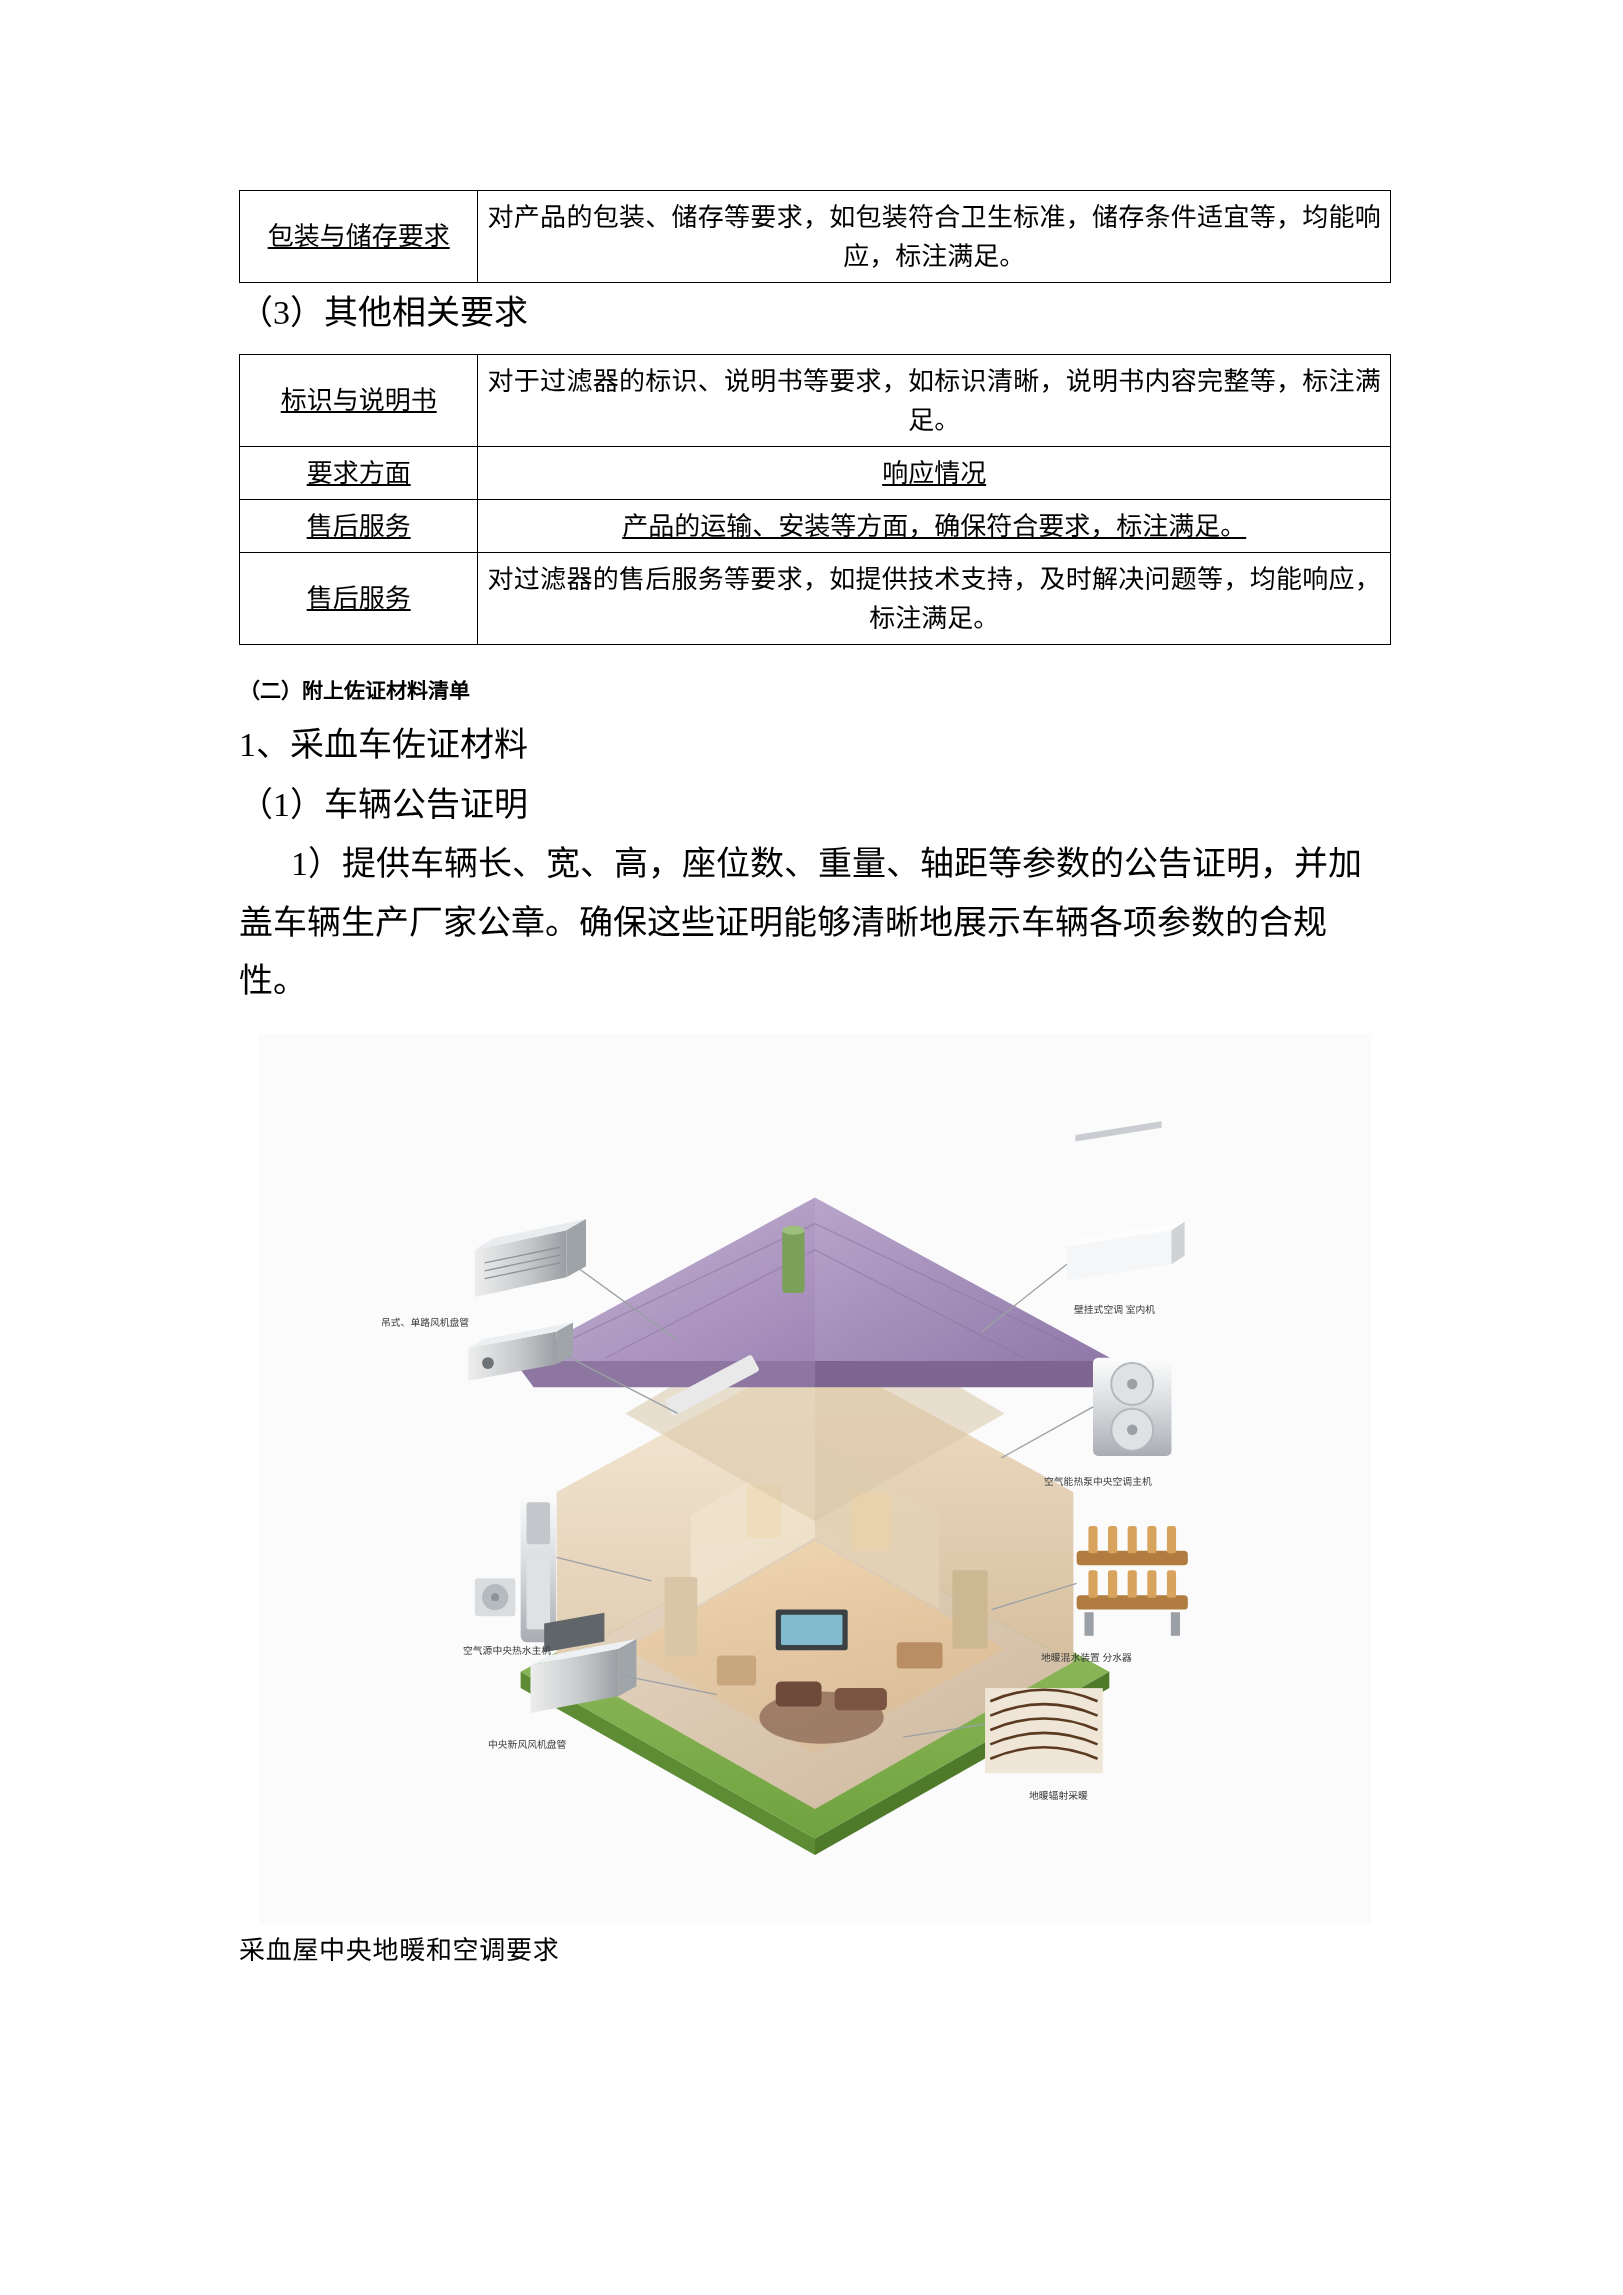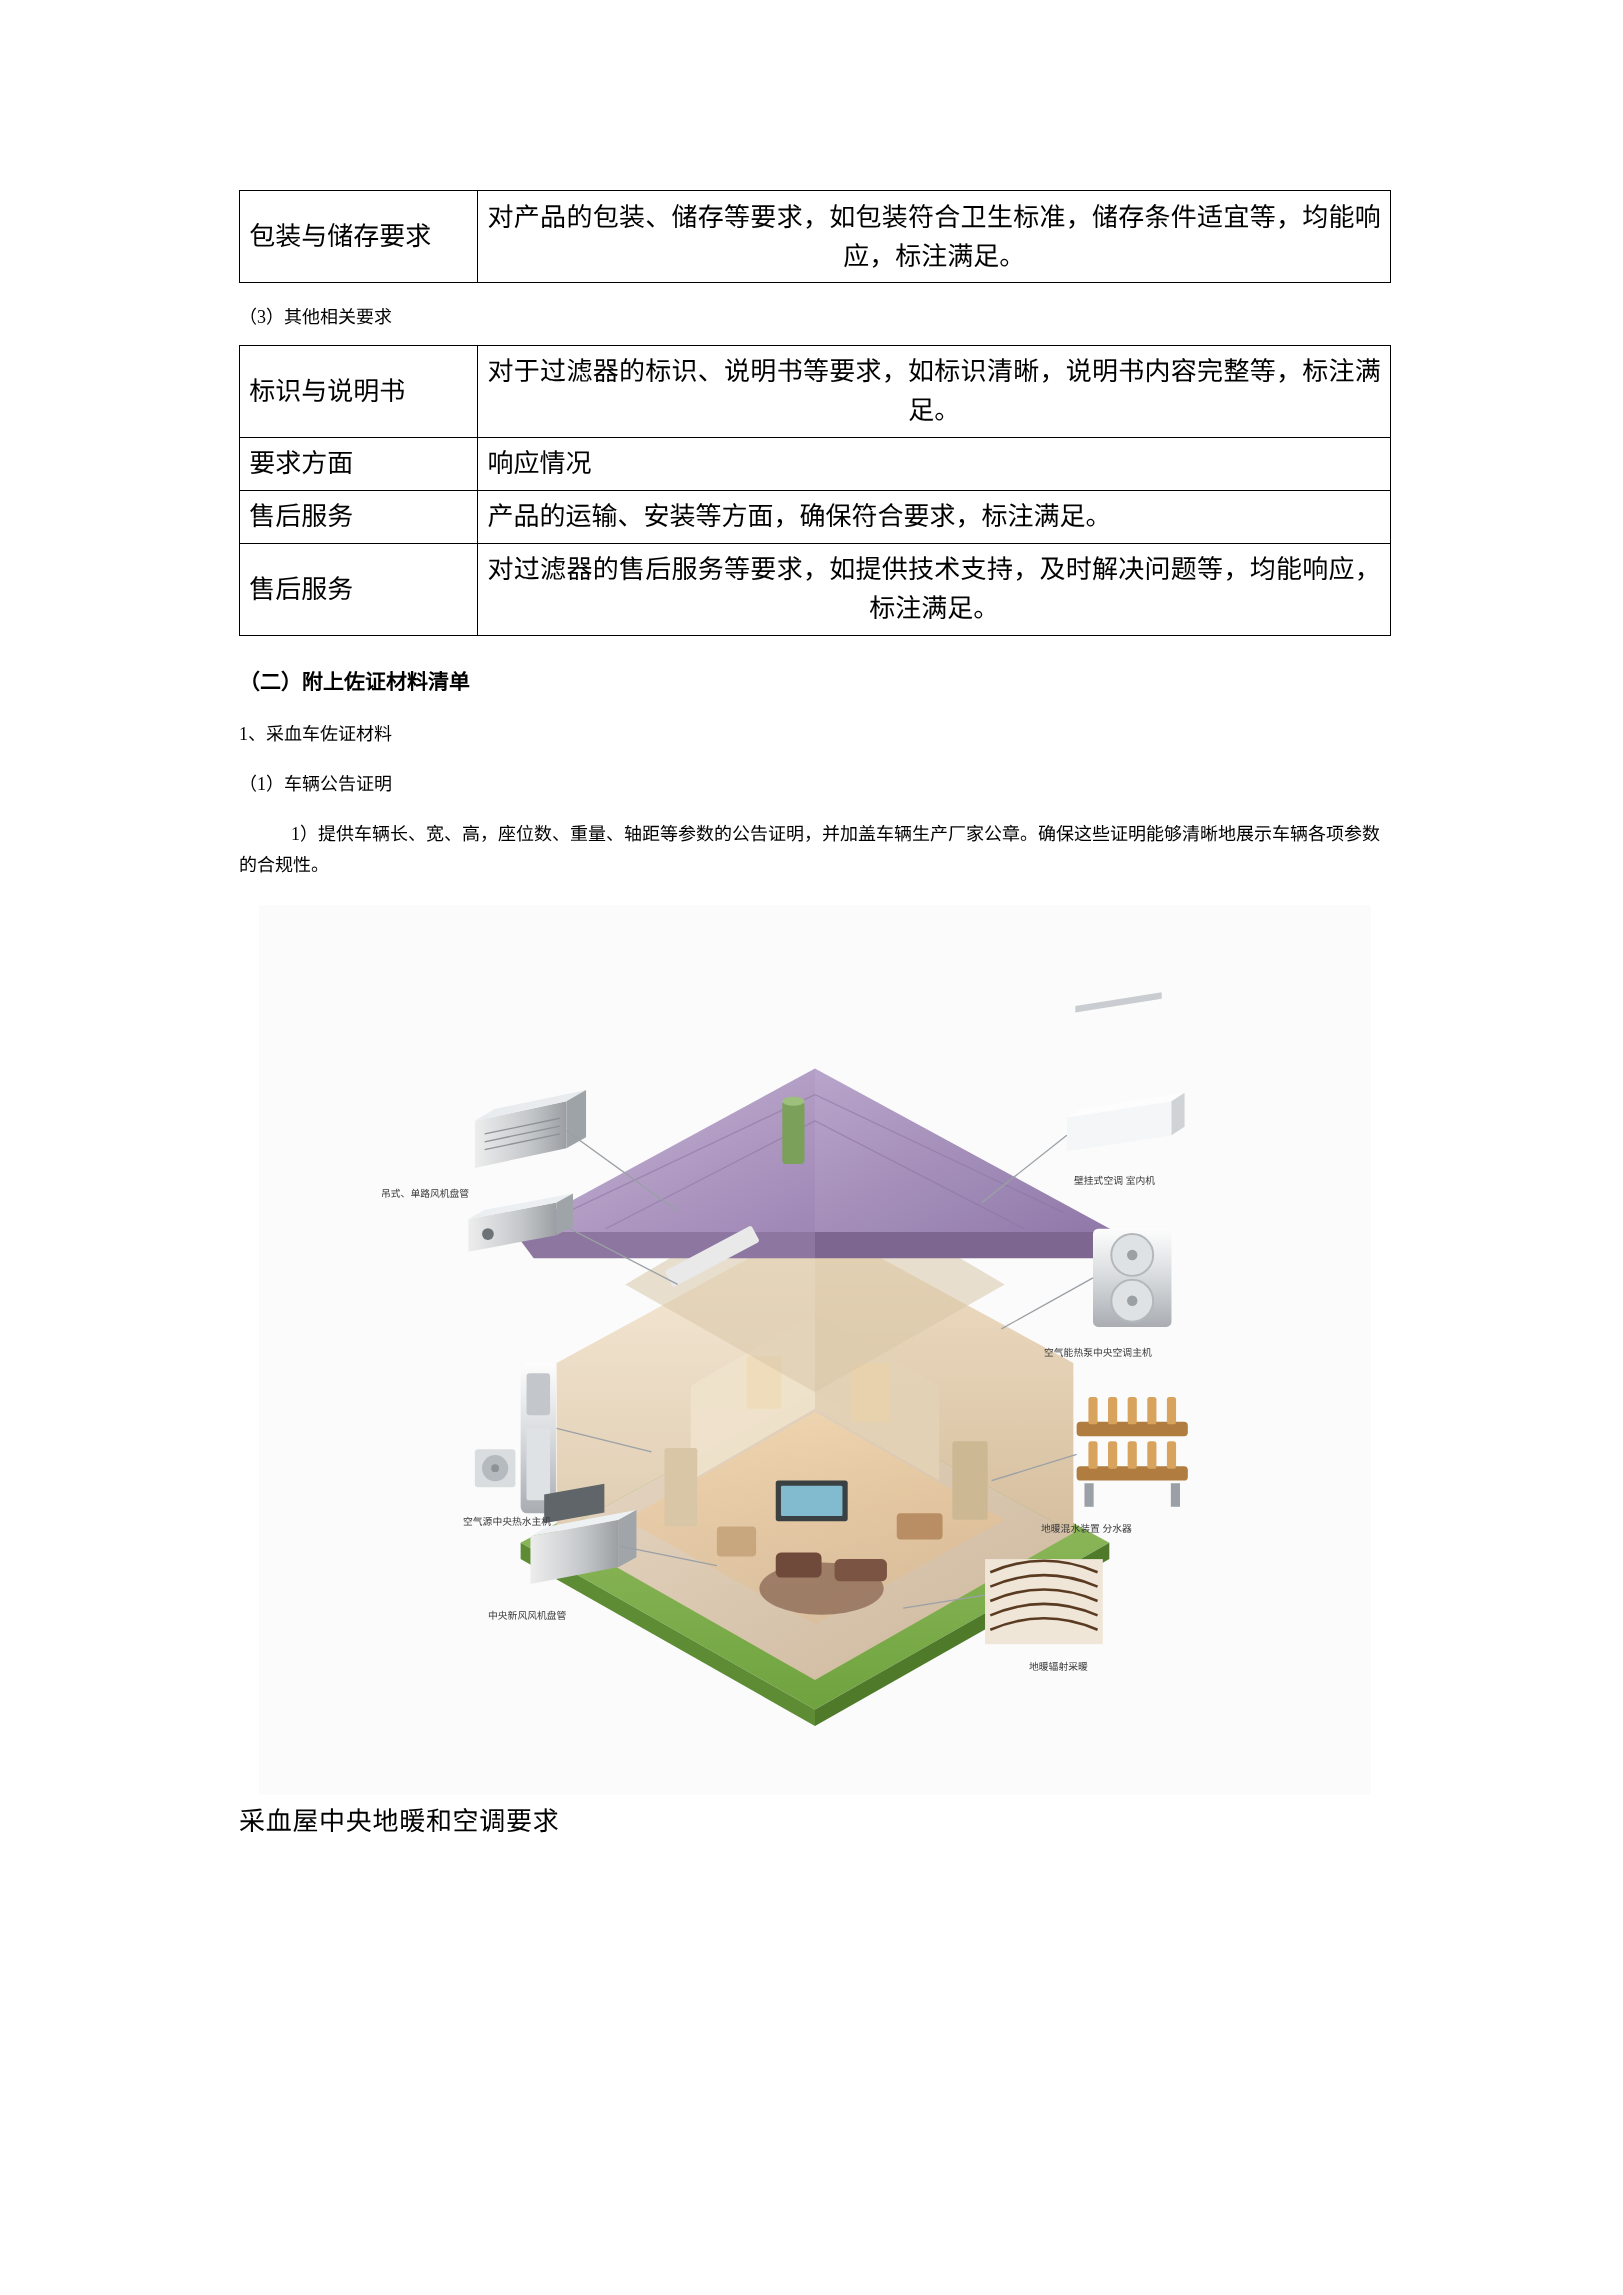--- a/index.html
+++ b/index.html
@@ -35,28 +35,28 @@
     width: 1152px;
     table-layout: fixed;
   }
   table.doc-table td {
     border: 1.3px solid #000000;
     padding: 6.5px 9.2px;
     font-size: 26px;
     line-height: 1.5;
     vertical-align: middle;
   }
-  .cell-center { text-align: left; }
+  .cell-center { text-align: center; text-decoration: underline; }
   .cell-just { text-align: justify; text-align-last: center; }
   .col-label { width: 219px; }
 
   .para {
-    font-size: 18px;
+    font-size: 34px;
     line-height: 1.72;
-    margin: 19px 0 0 0;
+    margin: 1px 0 0 0;
   }
   .para.indent1 { text-indent: 0; }
   .para.indent2 { text-indent: 52px; }
 
   .heading {
     font-size: 21px;
     line-height: 1.7;
     margin: 29px 0 6.5px 0;
     font-family: Liberation Serif, serif;
   }

